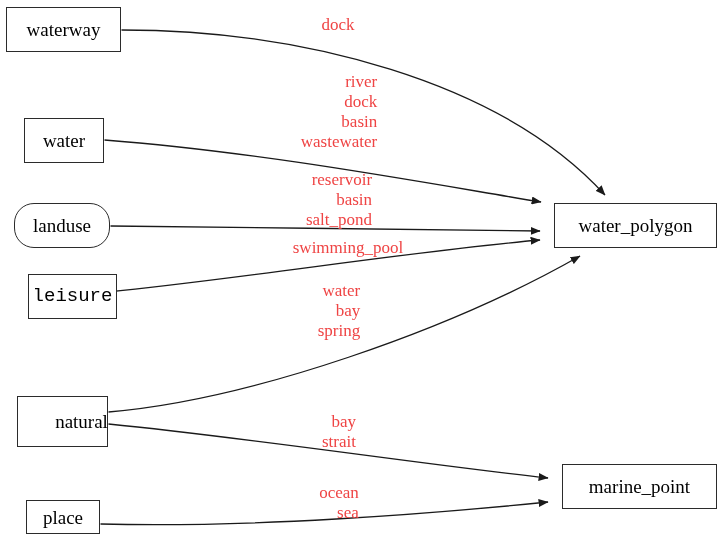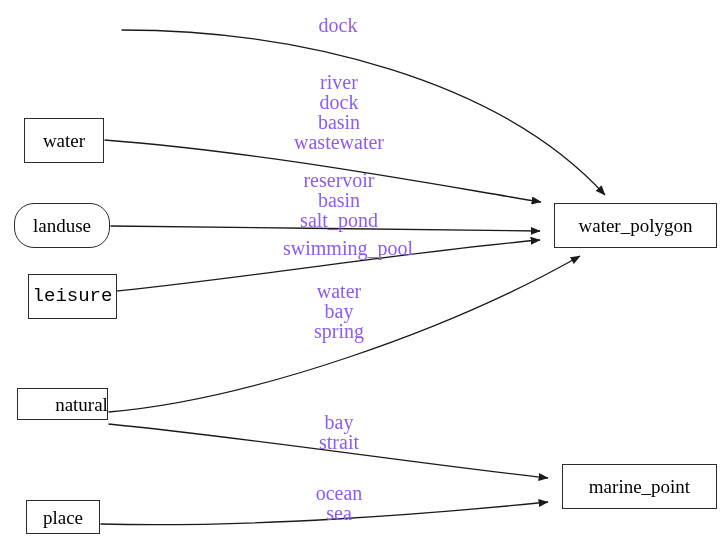--- a/index.html
+++ b/index.html
@@ -33,23 +33,23 @@
     display: flex;
     align-items: center;
     justify-content: center;
     font-size: 19px;
     color: #000000;
     line-height: 1;
     white-space: nowrap;
   }
   .edge-label {
     position: absolute;
-    font-size: 20px;
-    color: #8b5cf6;
-    text-align: center;
+    font-size: 17px;
+    color: #ef4444;
+    text-align: right;
     line-height: 20px;
     white-space: pre;
     transform: translateX(-50%);
     pointer-events: none;
   }
 </style>
 </head>
 <body>
 
 <div id="diagram-canvas">
@@ -69,28 +69,29 @@
 
     <path d="M107.5,292 C 240,279 420,250 540,240" fill="none" stroke="#1a1a1a" stroke-width="1.3" marker-end="url(#arrowhead)"></path>
 
     <path d="M108.5,412 C 250,400 450,330 580,256" fill="none" stroke="#1a1a1a" stroke-width="1.3" marker-end="url(#arrowhead)"></path>
 
     <path d="M108.5,424 C 250,438 420,464 548,478" fill="none" stroke="#1a1a1a" stroke-width="1.3" marker-end="url(#arrowhead)"></path>
 
     <path d="M100.5,524 C 250,528 430,514 548,502" fill="none" stroke="#1a1a1a" stroke-width="1.3" marker-end="url(#arrowhead)"></path>
   </svg>
 
+  <div class="node-box" style="left:6px; top:7px; width:115px; height:45px;">waterway</div>
 
   <div class="node-box" style="left:24px; top:118px; width:80px; height:45px;">water</div>
 
   <div class="node-box" style="left:14px; top:203px; width:96px; height:45px;border-radius:20px;">landuse</div>
 
   <div class="node-box" style="left:28px; top:274px; width:89px; height:45px;font-family:Liberation Mono, monospace;">leisure</div>
 
-  <div class="node-box" style="left:17px; top:388px; width:91px; height:32px;padding-left:38px;">natural</div>
+  <div class="node-box" style="left:17px; top:396px; width:91px; height:51px;padding-left:38px;">natural</div>
 
   <div class="node-box" style="left:26px; top:500px; width:74px; height:34px;">place</div>
 
   <div class="node-box" style="left:562px; top:464px; width:155px; height:45px;">marine_point</div>
 
   <div class="node-box" style="left:554px; top:203px; width:163px; height:45px;">water_polygon</div>
 
   <div class="edge-label" style="left:338px; top:15px;">dock</div>
 
   <div class="edge-label" style="left:339px; top:72px;">river

